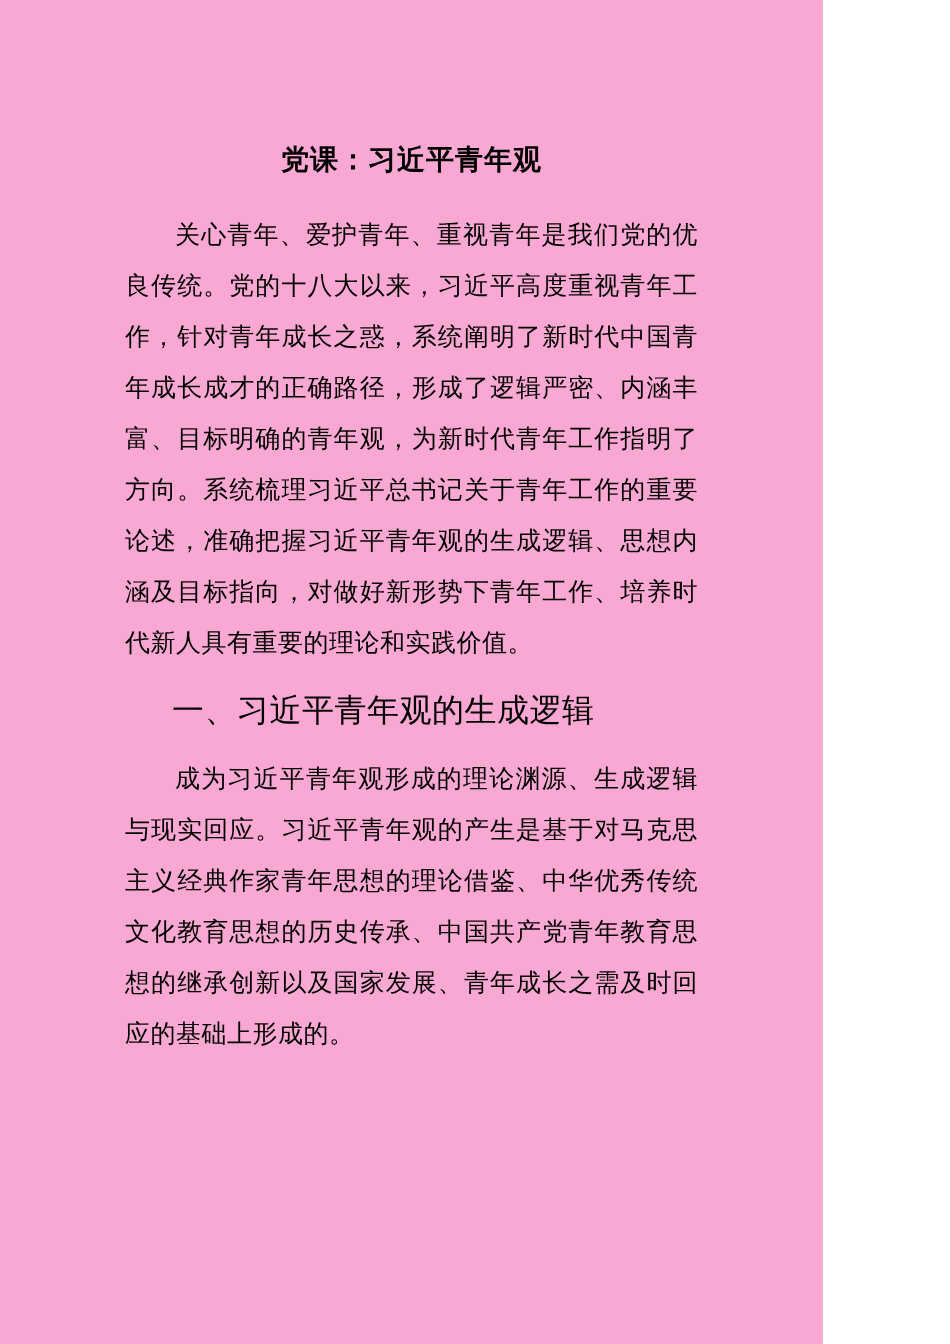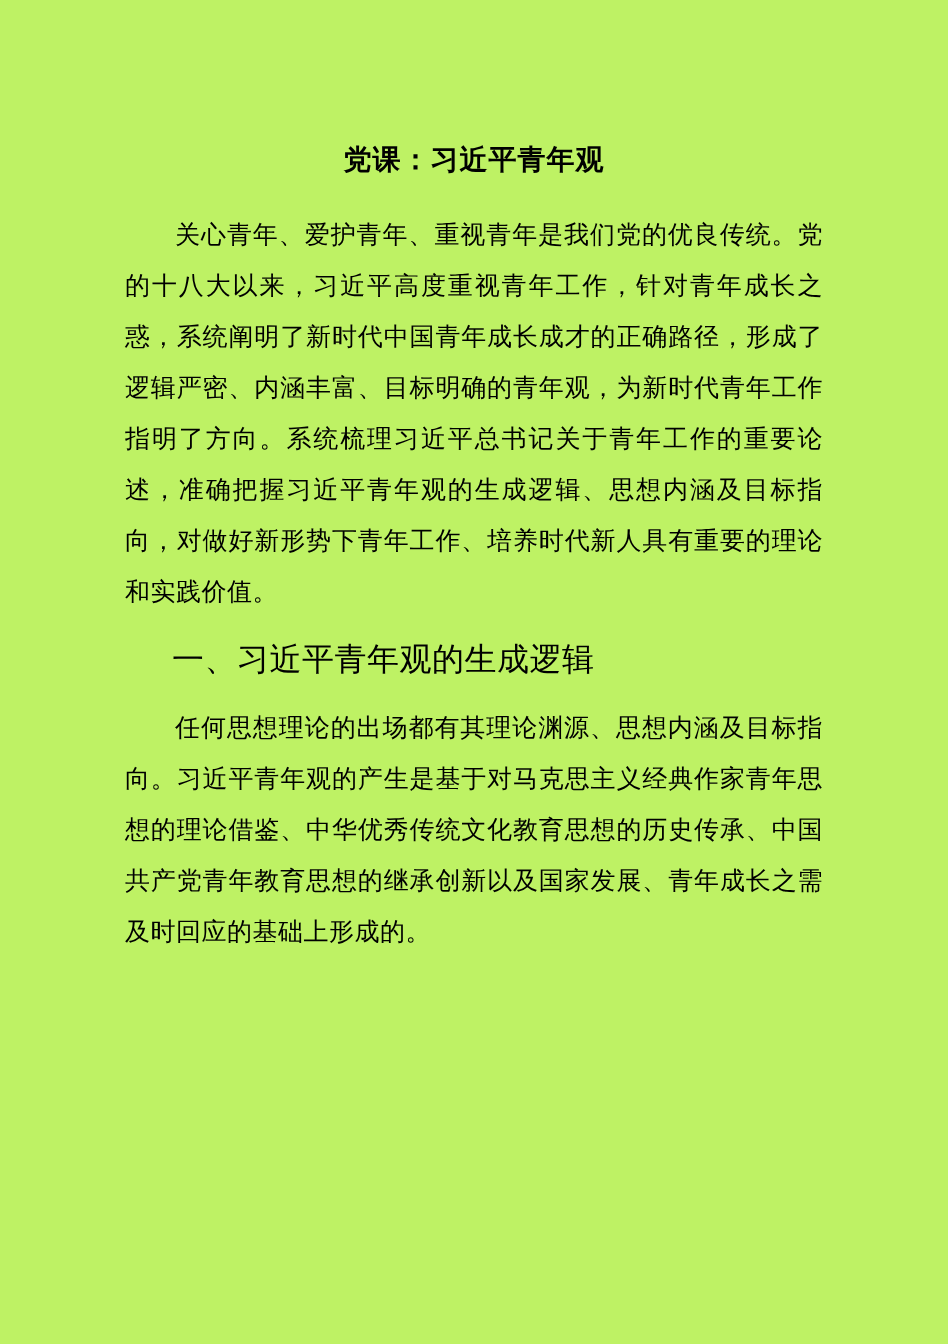--- a/index.html
+++ b/index.html
@@ -9,23 +9,23 @@
   }
   body {
     width: 950px;
     height: 1344px;
     font-family: "DejaVu Serif", "Liberation Serif", serif;
     color: #000000;
     overflow: hidden;
   }
   .page {
     position: relative;
-    width: 948px;
+    width: 823px;
     height: 1344px;
-    background: #bef264;
+    background: #f9a8d4;
     box-sizing: border-box;
     padding: 140px 108px 28px 108px;
   }
   .doc-title {
     font-size: 28px;
     font-weight: bold;
     text-align: center;
     letter-spacing: 1px;
     line-height: 1.4;
     margin: 0 0 30px 0;
@@ -57,16 +57,16 @@
 <body>
 
 <div class="page">
 
   <h1 class="doc-title">党课：习近平青年观</h1>
 
   <p class="para">关心青年、爱护青年、重视青年是我们党的优良传统。党的十八大以来，习近平高度重视青年工作，针对青年成长之惑，系统阐明了新时代中国青年成长成才的正确路径，形成了逻辑严密、内涵丰富、目标明确的青年观，为新时代青年工作指明了方向。系统梳理习近平总书记关于青年工作的重要论述，准确把握习近平青年观的生成逻辑、思想内涵及目标指向，对做好新形势下青年工作、培养时代新人具有重要的理论和实践价值。</p>
 
   <p class="heading-line">一、习近平青年观的生成逻辑</p>
 
-  <p class="para">任何思想理论的出场都有其理论渊源、思想内涵及目标指向。习近平青年观的产生是基于对马克思主义经典作家青年思想的理论借鉴、中华优秀传统文化教育思想的历史传承、中国共产党青年教育思想的继承创新以及国家发展、青年成长之需及时回应的基础上形成的。</p>
+  <p class="para">成为习近平青年观形成的理论渊源、生成逻辑与现实回应。习近平青年观的产生是基于对马克思主义经典作家青年思想的理论借鉴、中华优秀传统文化教育思想的历史传承、中国共产党青年教育思想的继承创新以及国家发展、青年成长之需及时回应的基础上形成的。</p>
 
 
 </div>
 
 </body></html>

